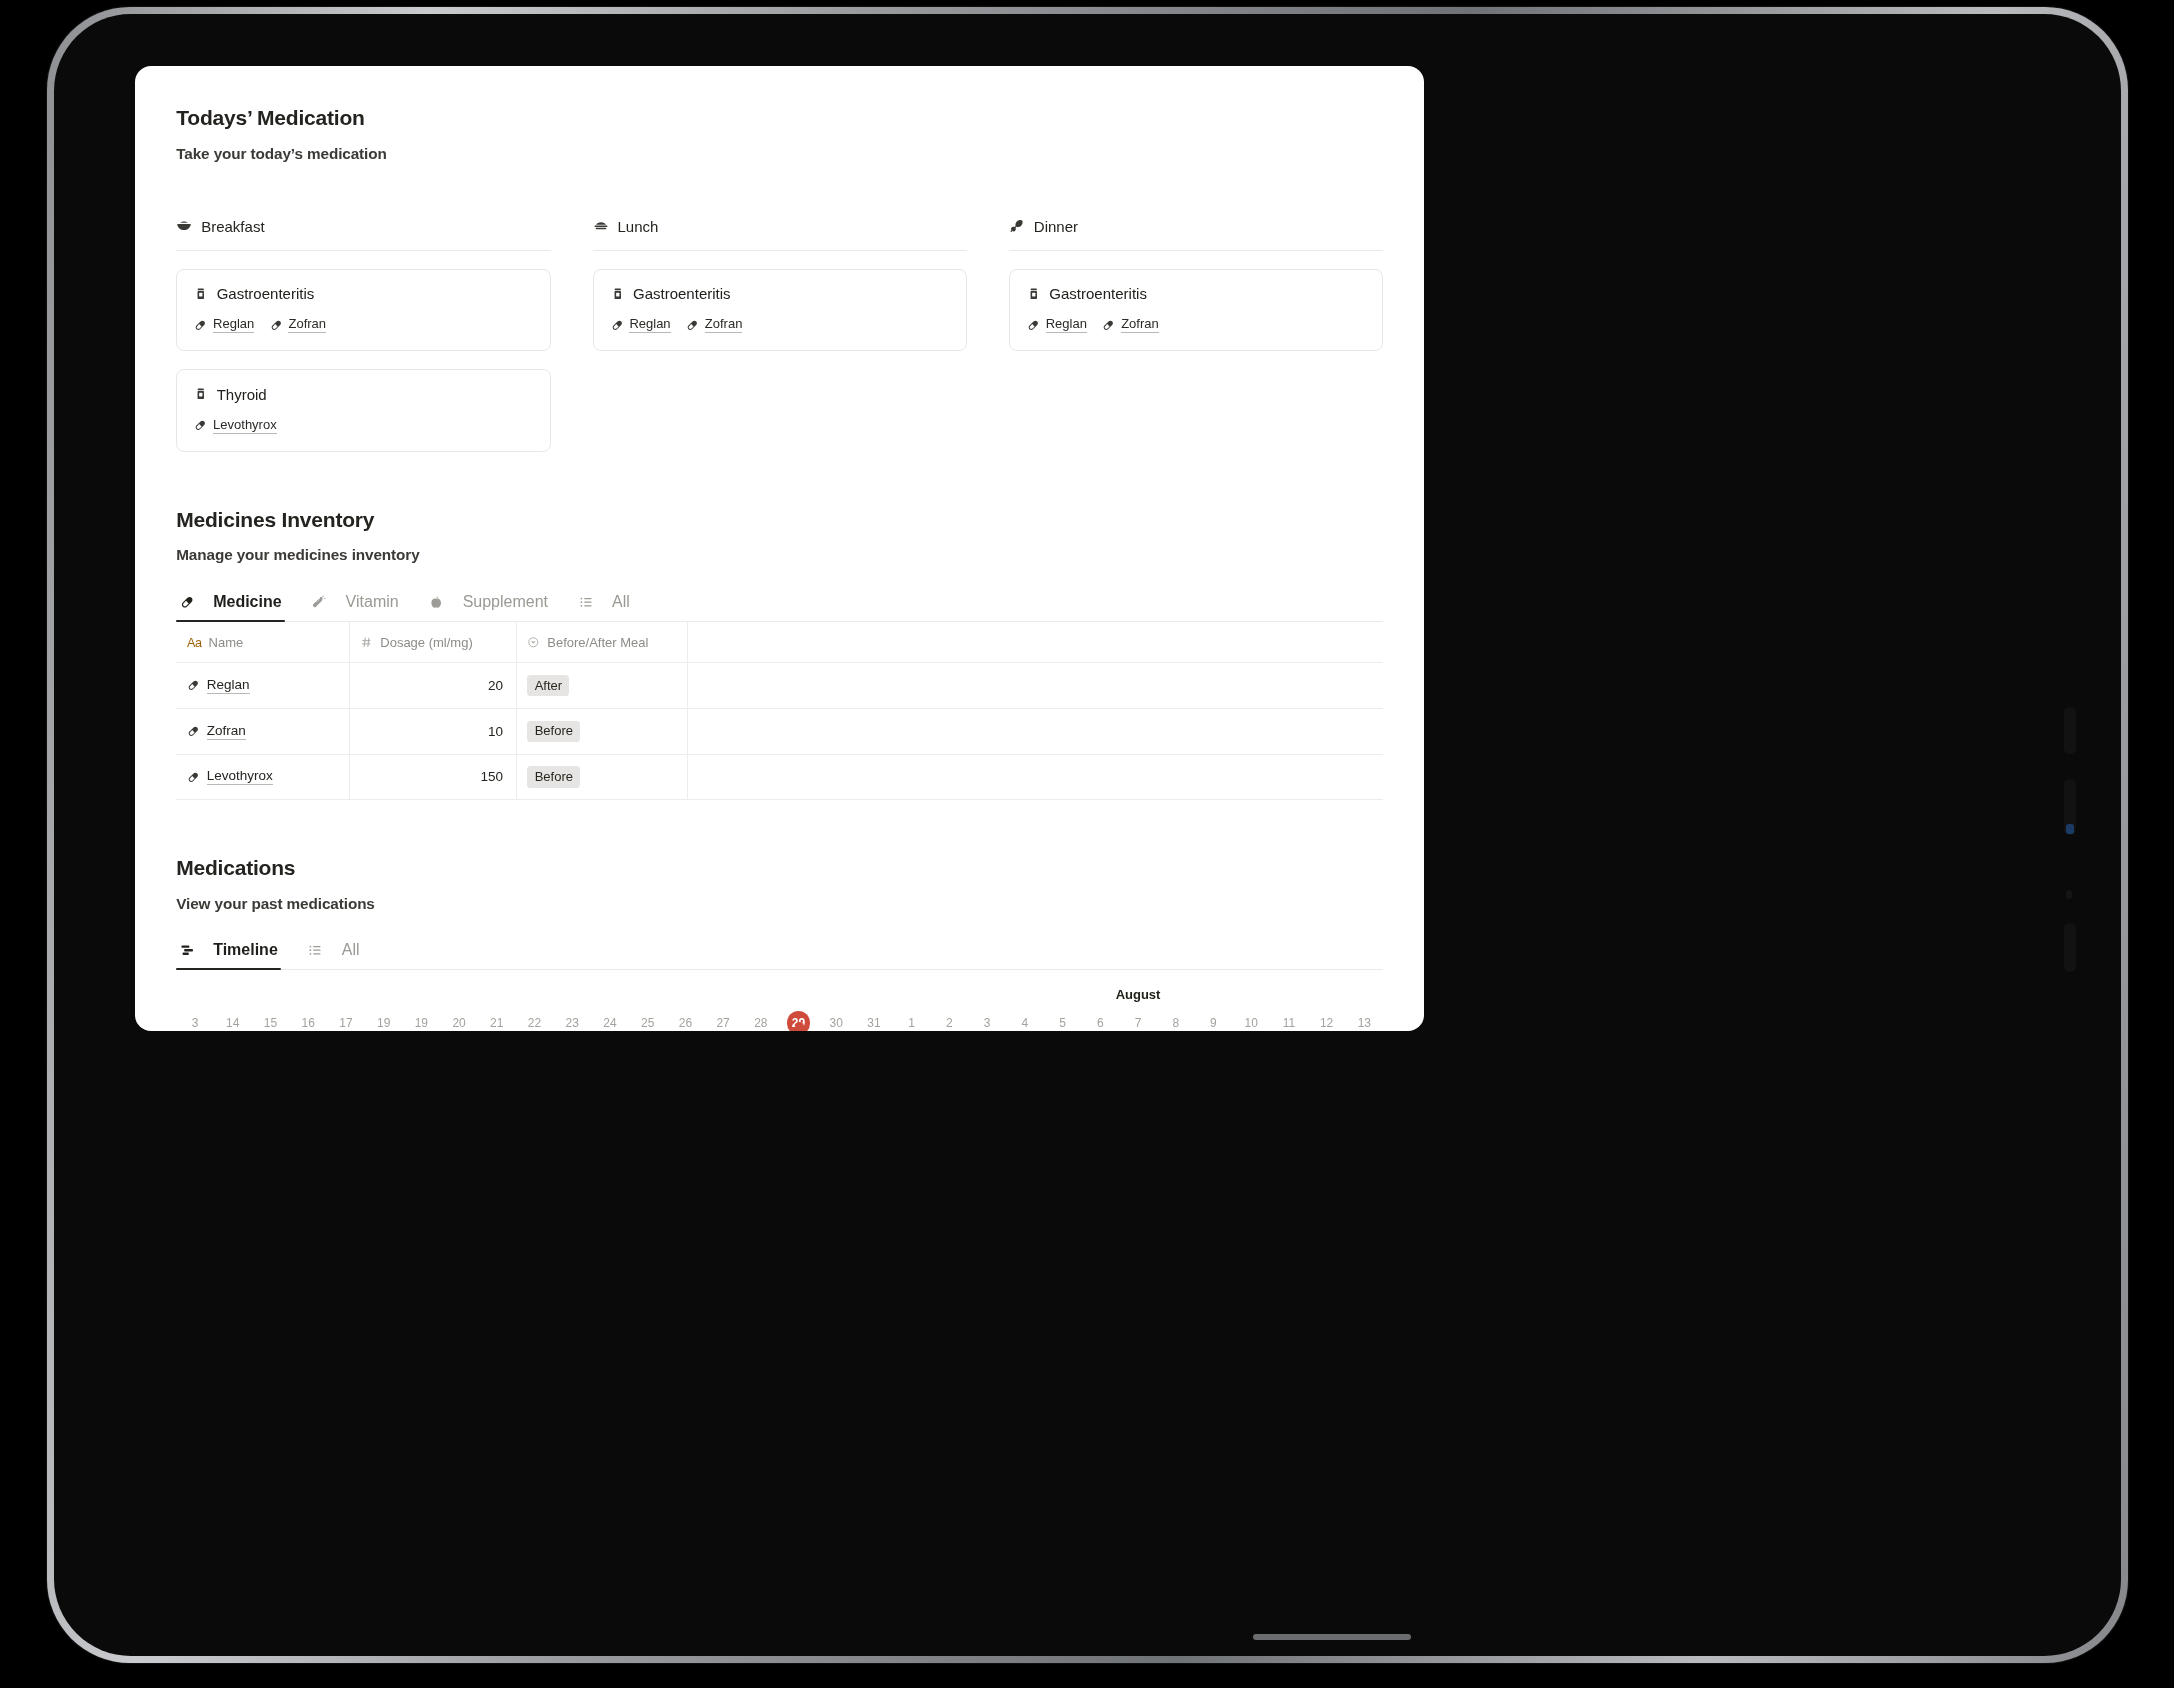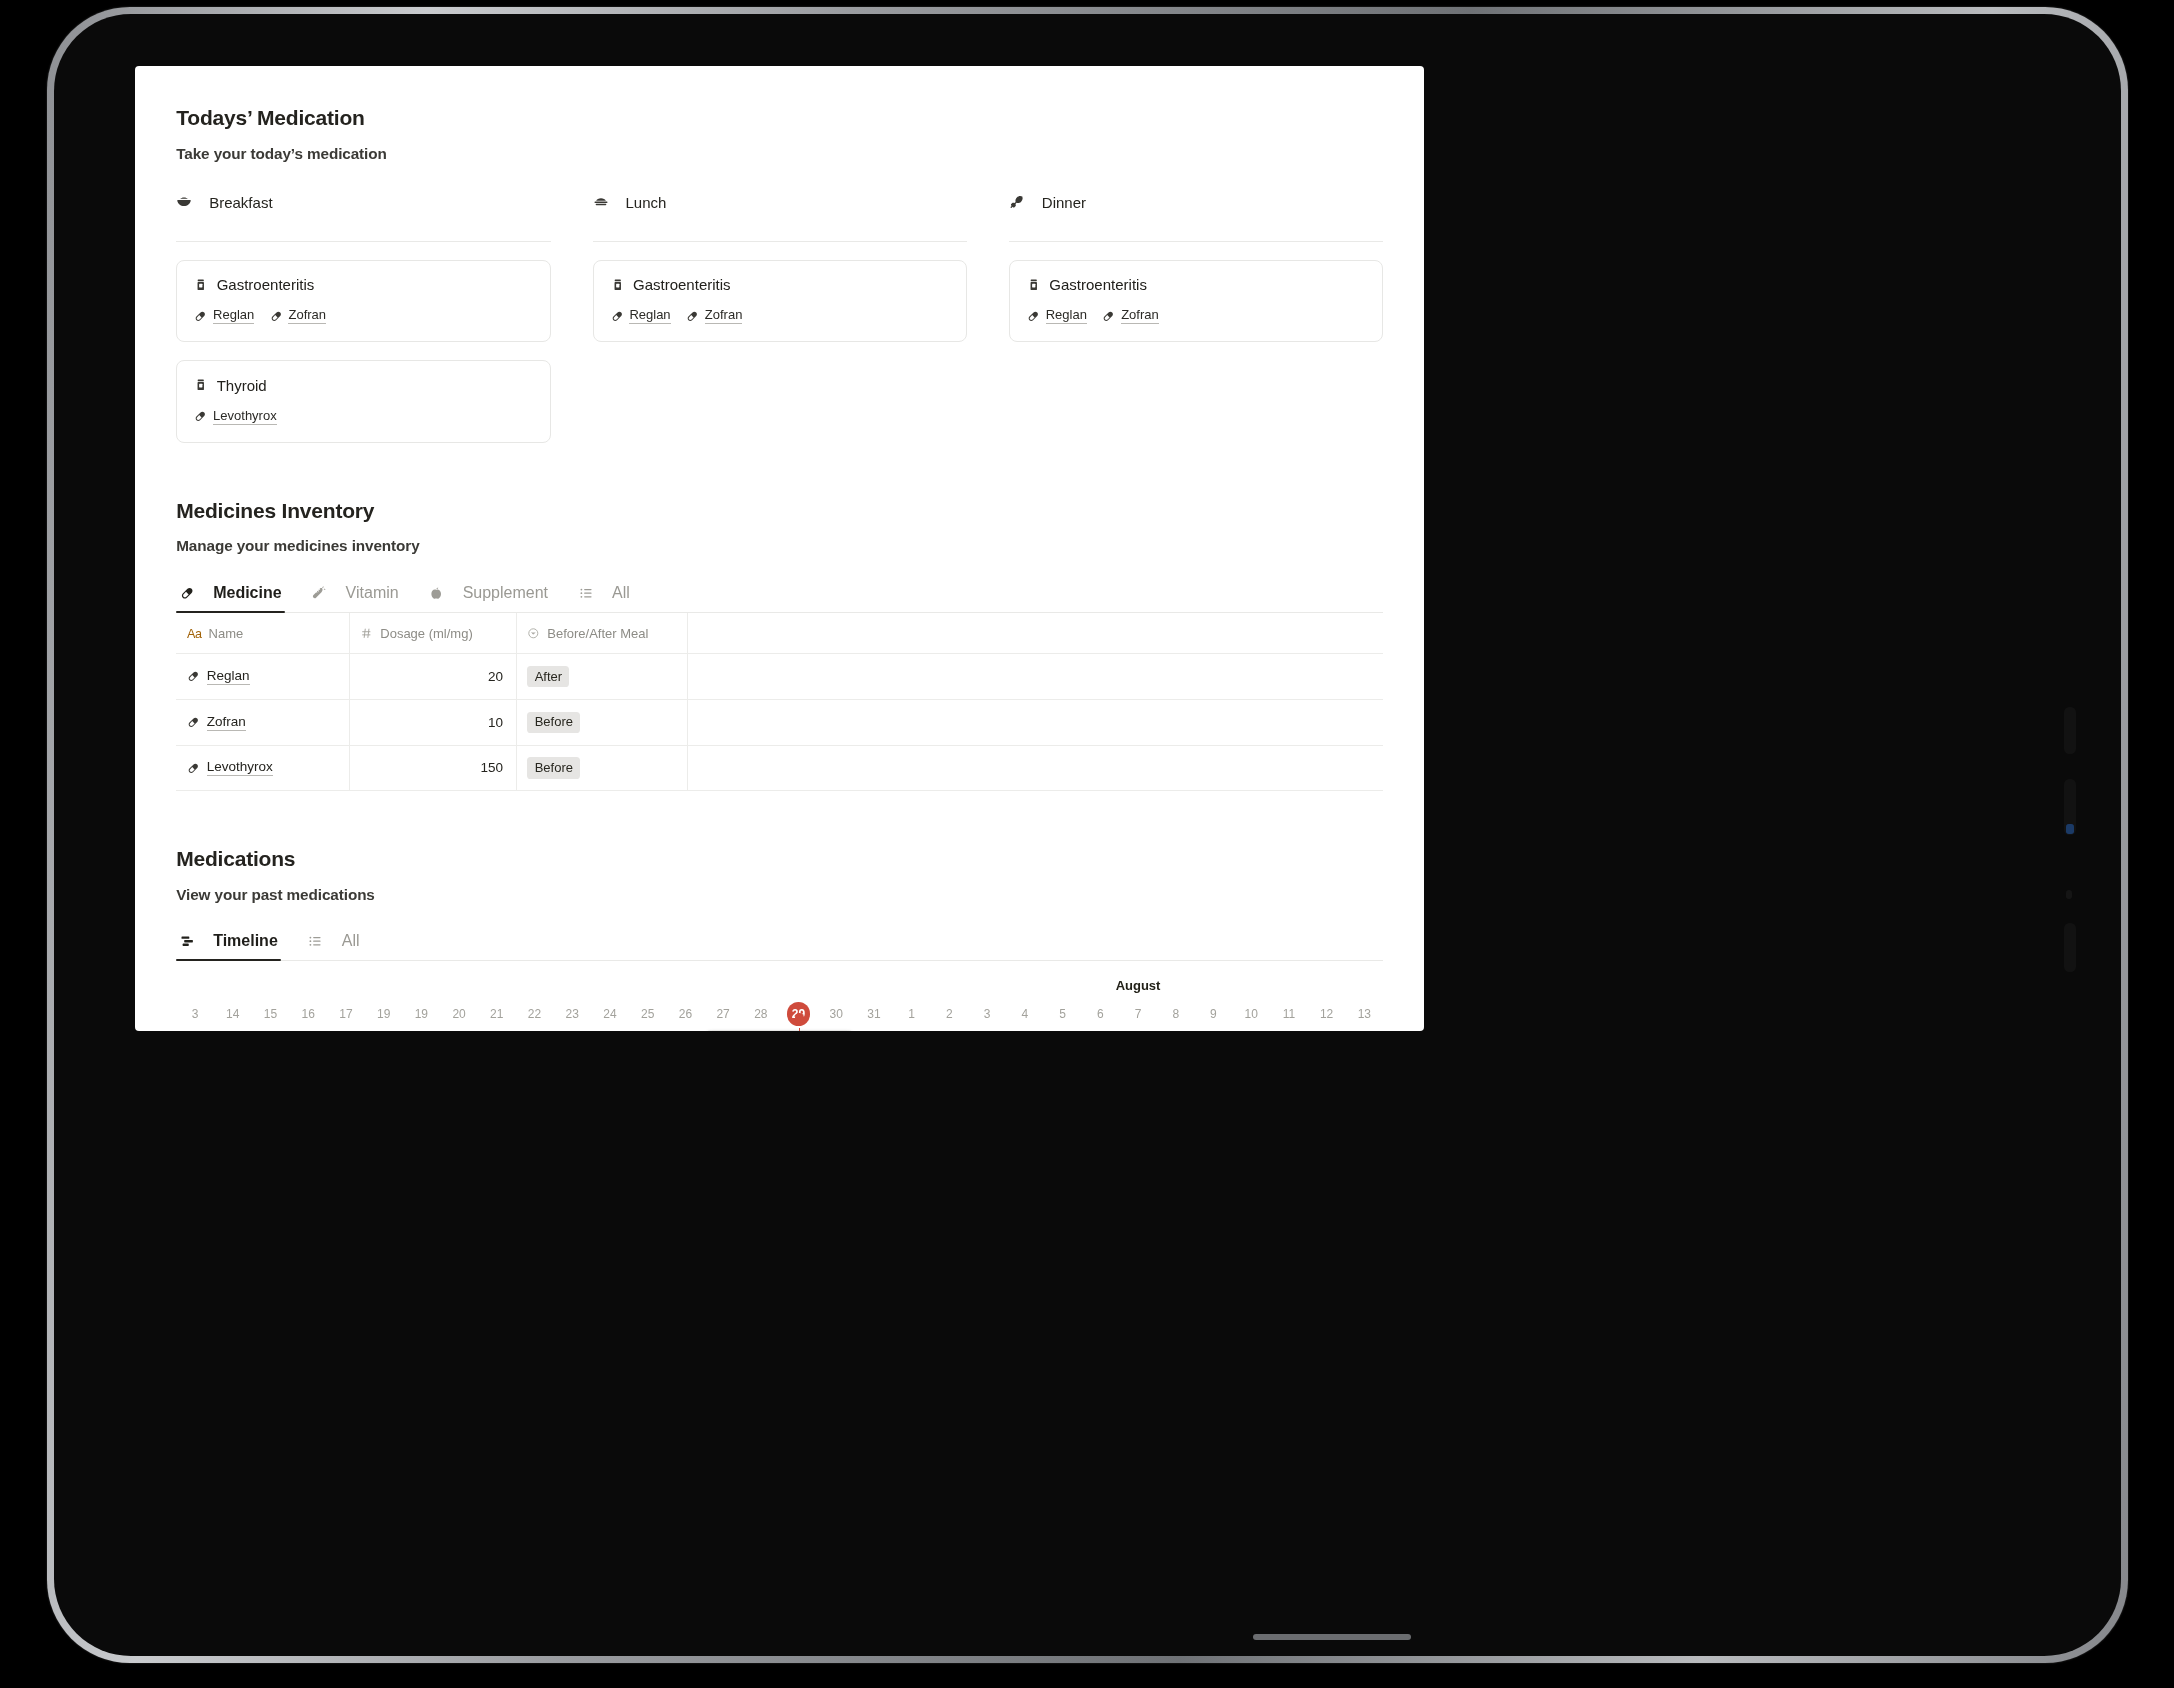--- a/index.html
+++ b/index.html
@@ -25,21 +25,21 @@
     position: absolute;
     left: 7.2px; top: 7.2px; right: 7.2px; bottom: 7.2px;
     border-radius: 77px;
     background: #0a0a0a;
   }
   .screen {
     position: absolute;
     left: 81px; top: 52px;
     width: 1289px; height: 965px;
     background: #ffffff;
-    border-radius: 4px;
+    border-radius: 16px;
     overflow: hidden;
   }
   
   .side-btn {
     position: absolute; right: 45px;
     width: 11.7px; background: #121212; border-radius: 5.4px;
   }
   .sb1 { top: 693px;  height: 47px; }
   .sb2 { top: 765px;  height: 56px; }
   .sb3 { top: 909px; height: 49px; }
@@ -72,23 +72,24 @@
     letter-spacing: -0.1px;
     font-weight: bold;
   }
 
   
   .meals {
     display: flex; gap: 42px; margin-top: 31px;
   }
   .meal-col { flex: 1 1 0; min-width: 0; }
   .meal-head {
-    display: flex; align-items: center; gap: 17px;
-    padding-bottom: 30px;
+    display: flex; align-items: center; gap: 9px;
+    padding-bottom: 15px;
     border-bottom: 0.9px solid #e9e9e7;
+    margin-top: 24px;
   }
   .meal-title { font-size: 15px; color: #25241f; }
 
   .med-card {
     border: 0.9px solid #e7e7e5;
     border-radius: 8px;
     padding: 15.3px 17px 17px 17px;
     margin-top: 18px;
     background: #fff;
   }

